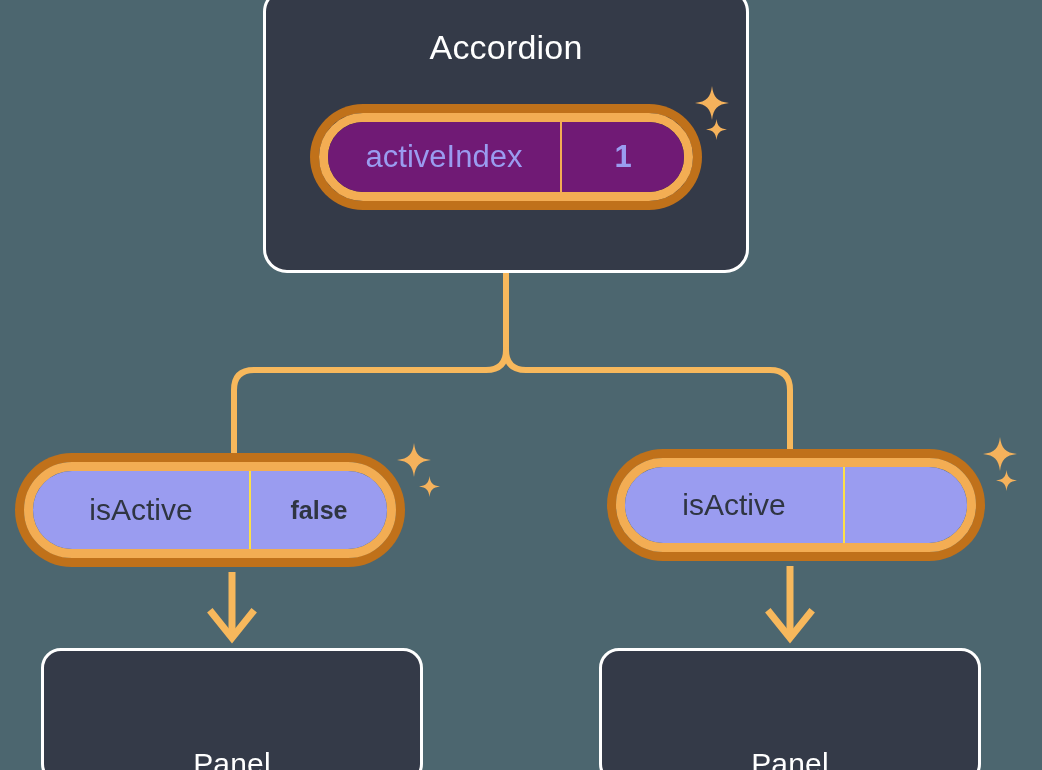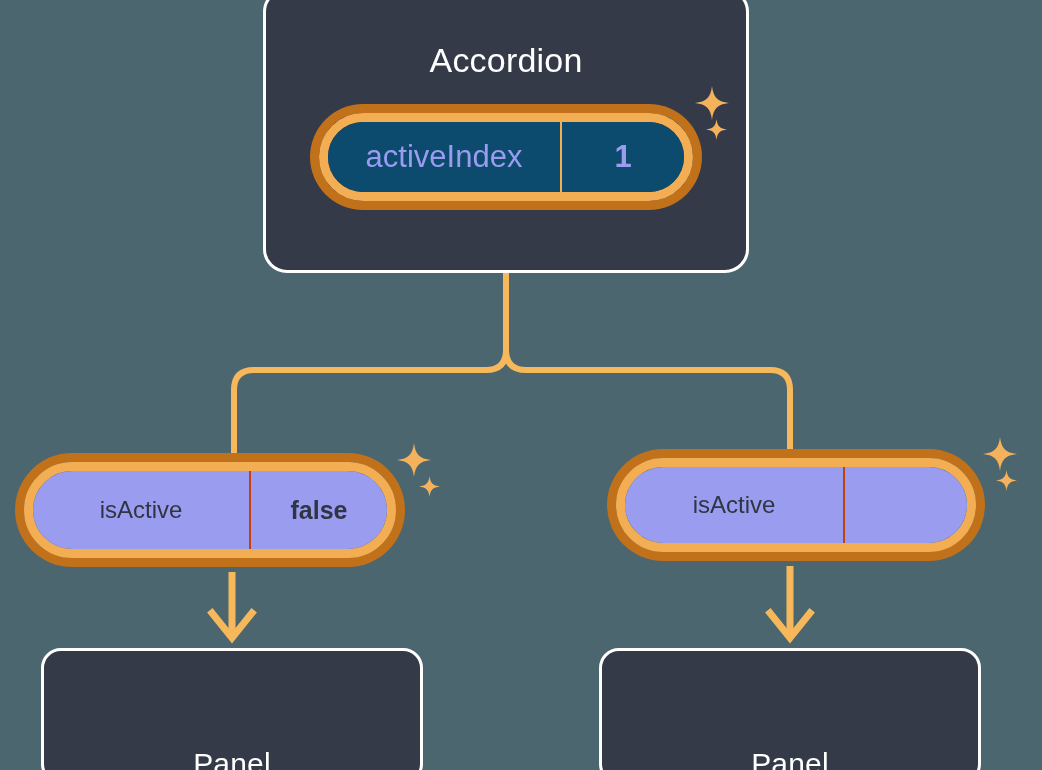--- a/index.html
+++ b/index.html
@@ -49,21 +49,21 @@
   }
 
   #accordion-node {
     left: 263px;
     top: -12px;
     width: 486px;
     height: 285px;
     border-radius: 24px;
   }
   #accordion-node .node-title {
-    margin-top: 50px;
+    margin-top: 37px;
   }
 
   .panel-box {
     width: 382px;
     height: 136px;
     justify-content: flex-end;
     border-radius: 20px;
   }
   #panel-left  { left: 41px;  top: 648px; }
   #panel-right { left: 599px; top: 648px; }
@@ -95,41 +95,41 @@
     white-space: nowrap;
   }
 
   
   #pill-activeindex {
     left: 319px;
     top: 113px;
     width: 374px;
     height: 88px;
   }
-  #pill-activeindex .pill-inner { background: #0c4a6e; }
+  #pill-activeindex .pill-inner { background: #701a75; }
   #pill-activeindex .pill-key {
     flex: 0 0 232px;
     color: #9a9cf0;
     font-size: 31px;
     border-right: 2px solid #f3ad53;
   }
   #pill-activeindex .pill-val {
     flex: 1 1 auto;
     color: #9a9cf0;
     font-size: 31px;
     font-weight: 700;
   }
 
   
   .pill-filled .pill-inner { background: #9a9cf0; }
   .pill-filled .pill-key {
     color: #2f3542;
-    font-size: 24px;
+    font-size: 30px;
     font-weight: 400;
-    border-right: 2px solid #c2410c;
+    border-right: 2px solid #fde047;
   }
   .pill-filled .pill-val {
     color: #2f3542;
     font-size: 25px;
     font-weight: 700;
   }
 
   #pill-isactive-left {
     left: 24px;
     top: 462px;

